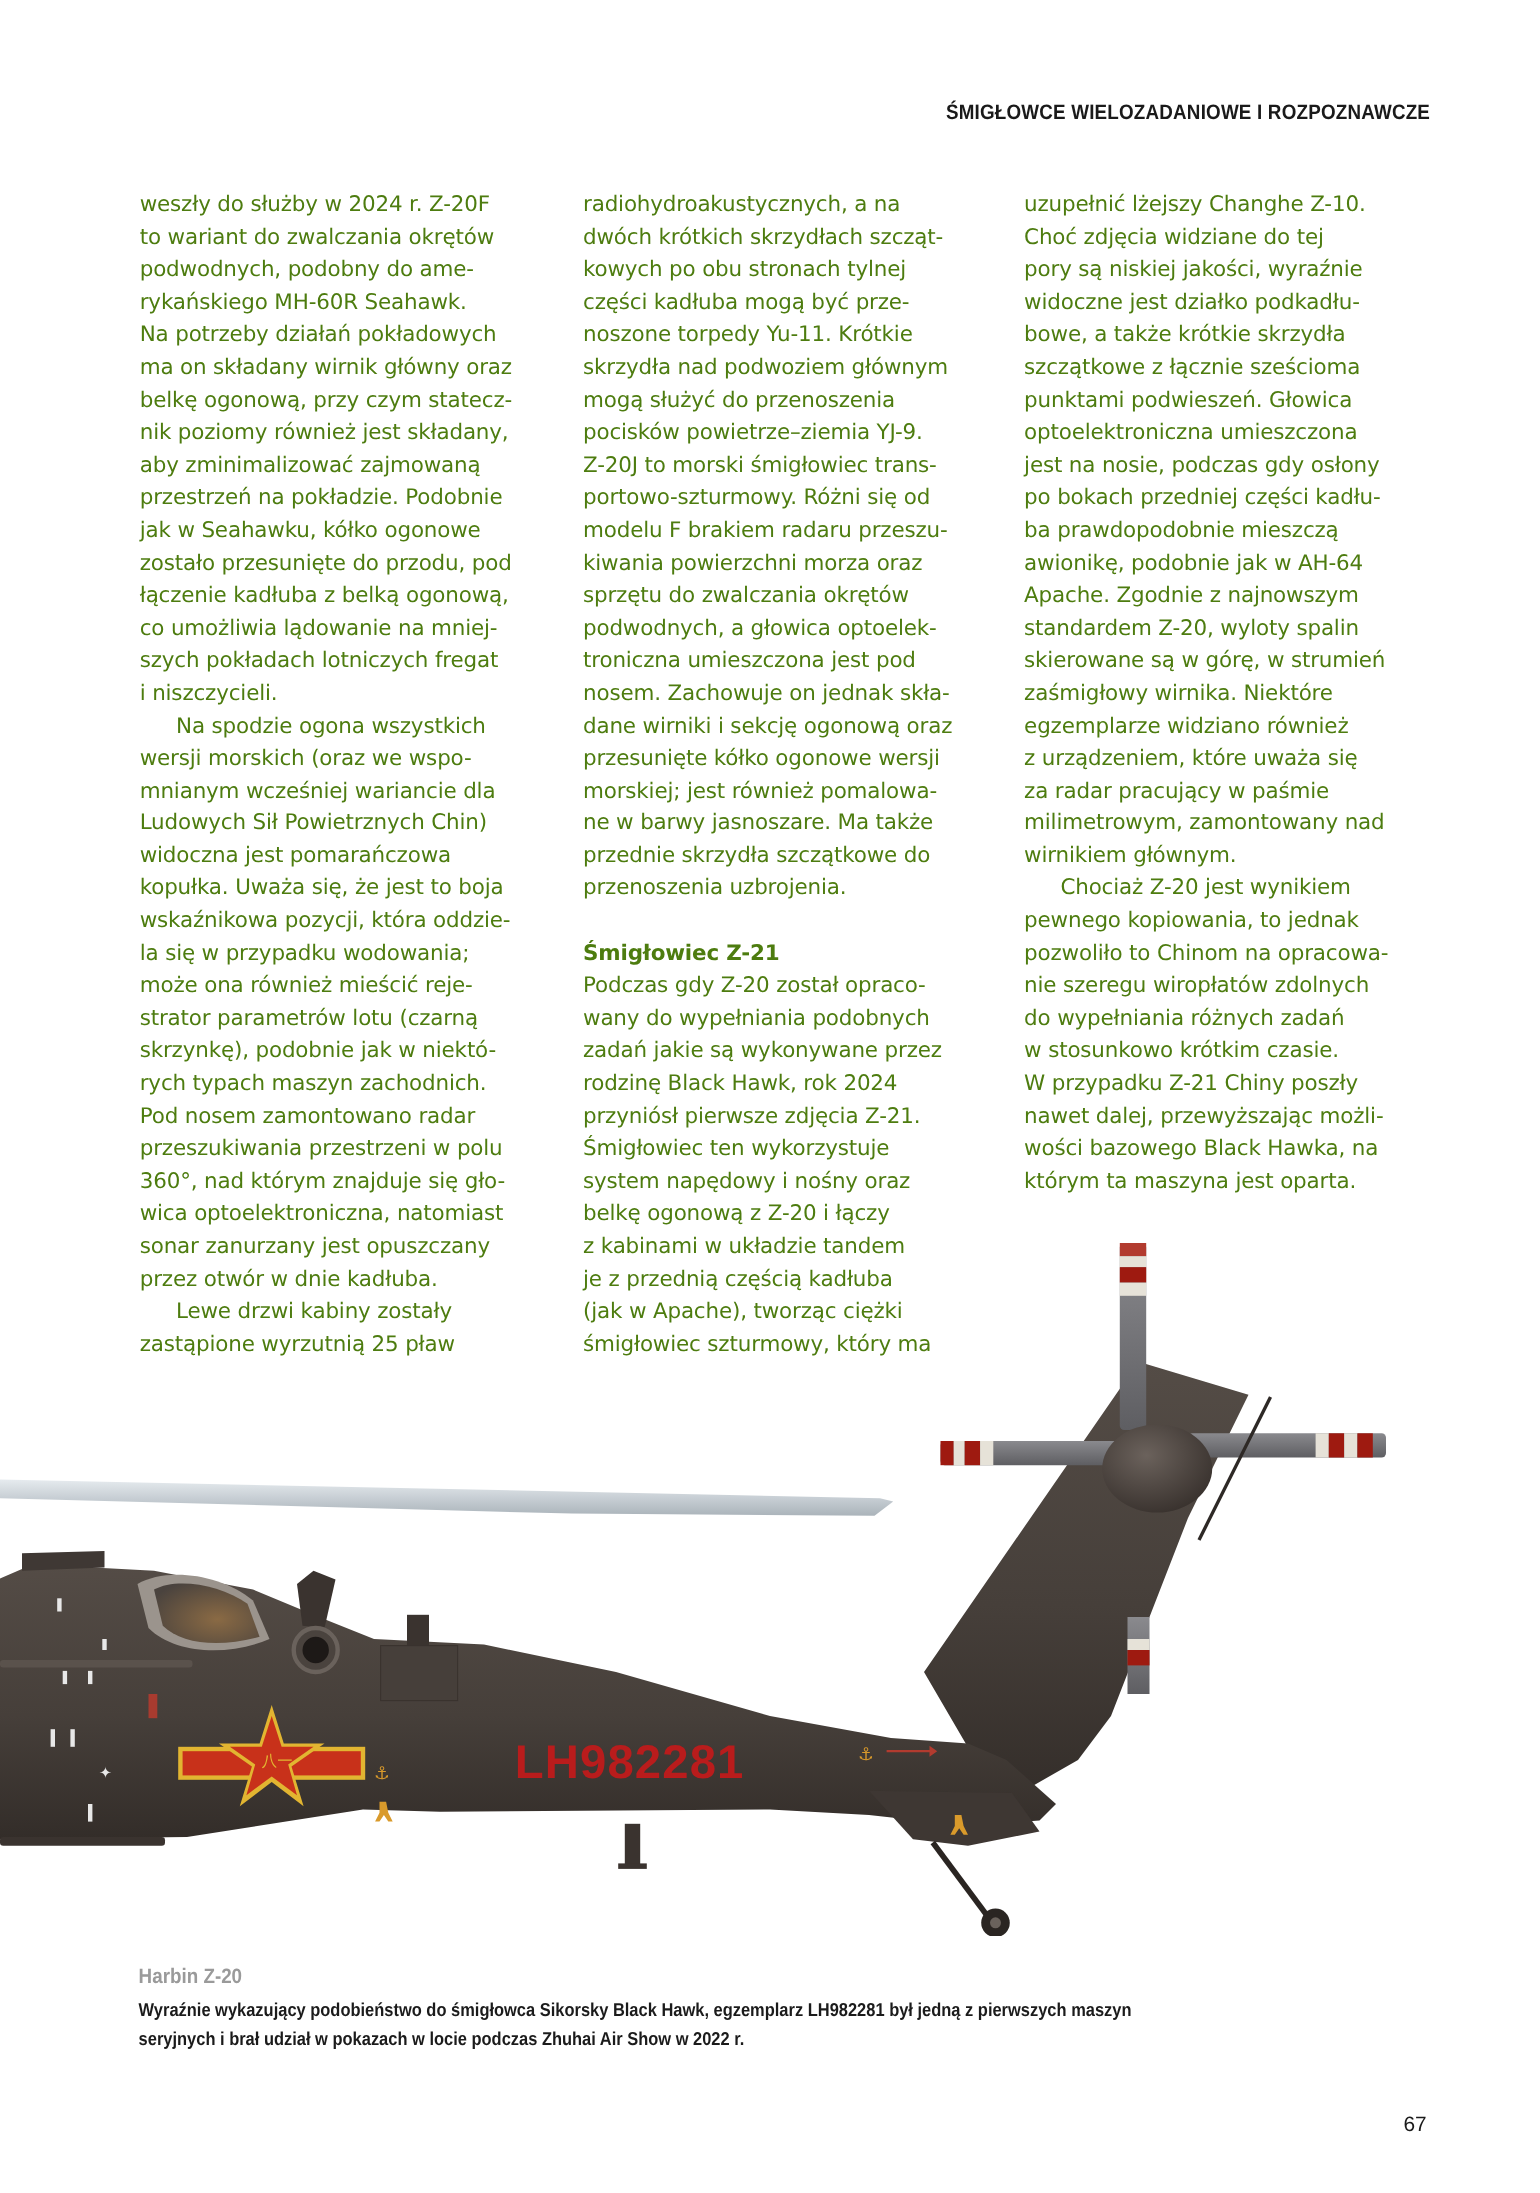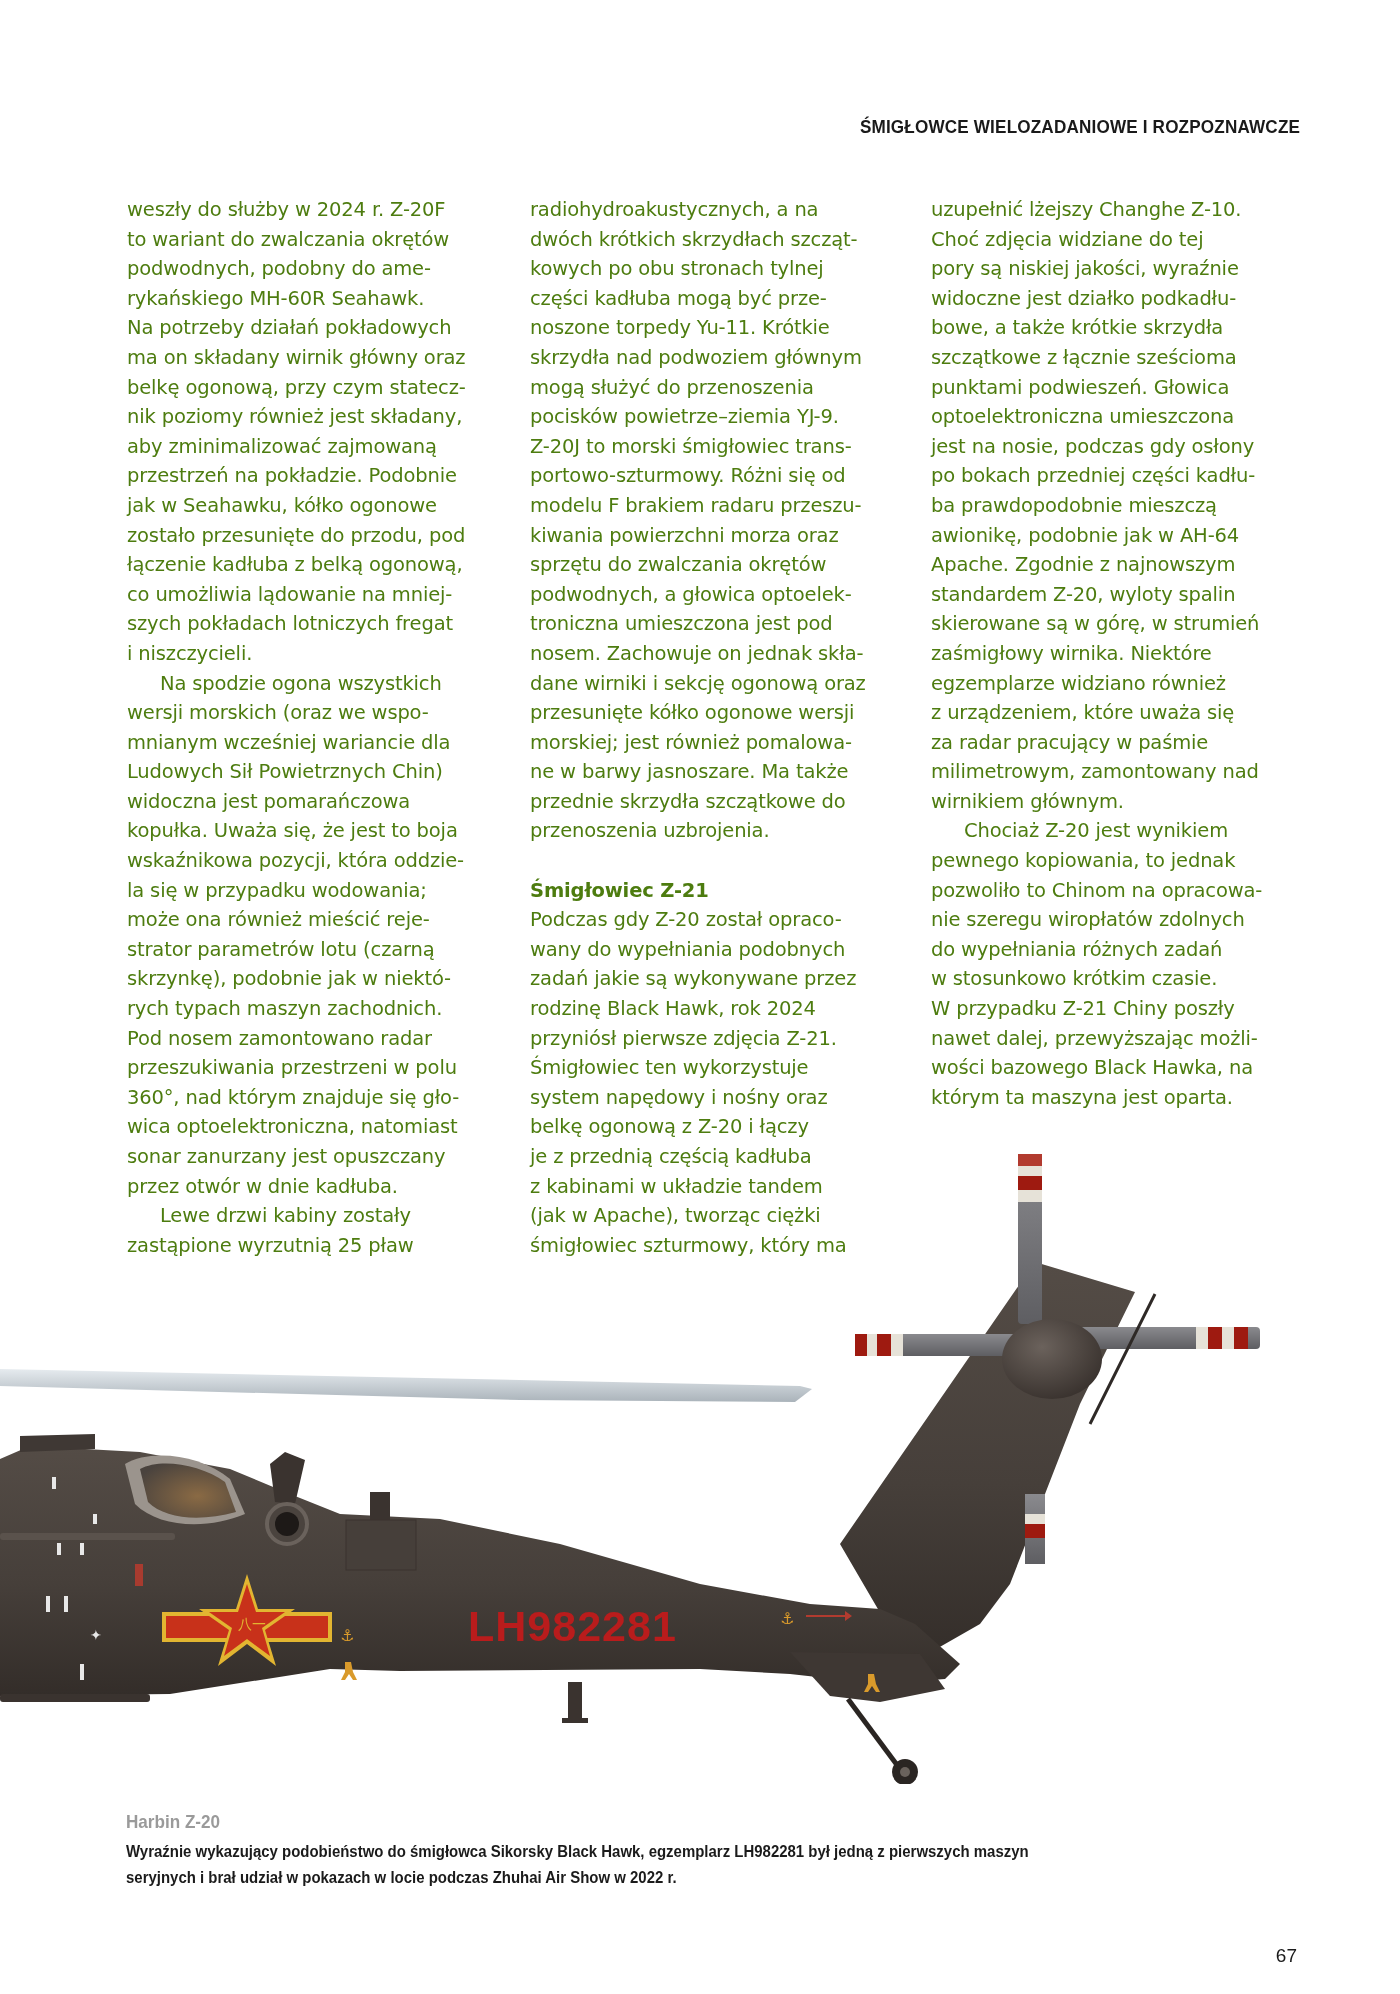--- a/index.html
+++ b/index.html
@@ -1,17 +1,17 @@
 <!DOCTYPE html>
 <html><head>
 <meta charset="utf-8">
 <style>
   html, body { margin: 0; padding: 0; background: #ffffff; }
   body { width: 1400px; height: 1994px; position: relative; overflow: hidden; }
-  .page { position: absolute; left: 0; top: 0; width: 1400px; height: 1754px; background: #fff; margin-top: 24px; }
+  .page { position: absolute; left: 0; top: 0; width: 1400px; height: 1754px; background: #fff; }
 
   .running-head {
     position: absolute; right: 100px; top: 92px;
     font-family: "Liberation Sans", sans-serif; font-weight: 700;
     font-size: 19px; letter-spacing: 0.2px; color: #1a1a1a;
     transform: scaleX(0.9); transform-origin: right center;
   }
 
   .col {
     position: absolute; top: 171px; width: 400px;
@@ -126,22 +126,22 @@
       <span class="ln gap"></span>
       <span class="ln subhead">Śmigłowiec Z-21</span>
       <span class="ln">Podczas gdy Z-20 został opraco-</span>
       <span class="ln">wany do wypełniania podobnych</span>
       <span class="ln">zadań jakie są wykonywane przez</span>
       <span class="ln">rodzinę Black Hawk, rok 2024</span>
       <span class="ln">przyniósł pierwsze zdjęcia Z-21.</span>
       <span class="ln">Śmigłowiec ten wykorzystuje</span>
       <span class="ln">system napędowy i nośny oraz</span>
       <span class="ln">belkę ogonową z Z-20 i łączy</span>
+      <span class="ln">z kabinami w układzie tandem</span>
       <span class="ln">je z przednią częścią kadłuba</span>
-      <span class="ln">z kabinami w układzie tandem</span>
       <span class="ln">(jak w Apache), tworząc ciężki</span>
       <span class="ln">śmigłowiec szturmowy, który ma</span>
     </div>
   <div class="col col-3">
       <span class="ln">uzupełnić lżejszy Changhe Z-10.</span>
       <span class="ln">Choć zdjęcia widziane do tej</span>
       <span class="ln">pory są niskiej jakości, wyraźnie</span>
       <span class="ln">widoczne jest działko podkadłu-</span>
       <span class="ln">bowe, a także krótkie skrzydła</span>
       <span class="ln">szczątkowe z łącznie sześcioma</span>

